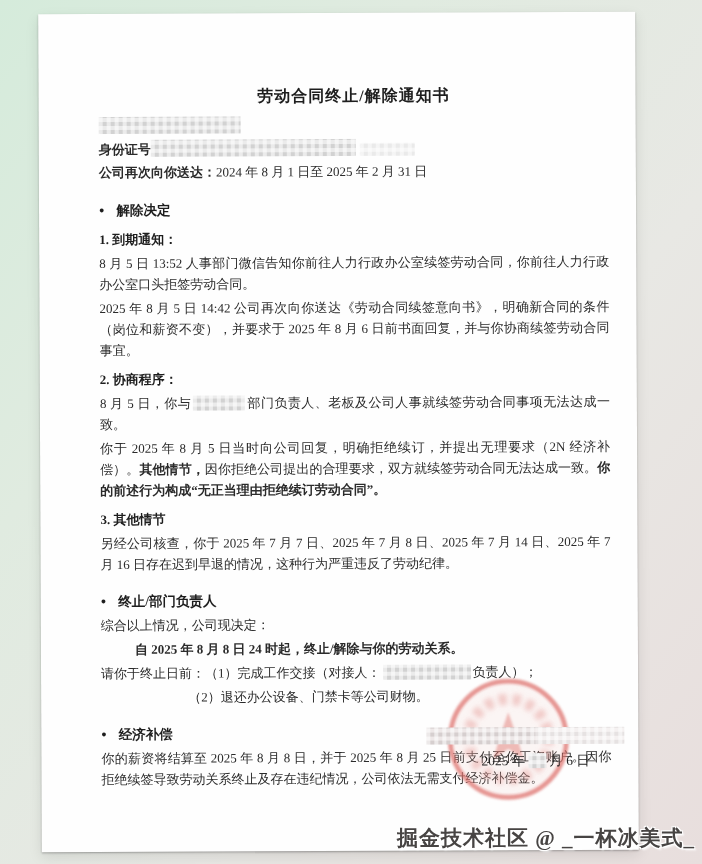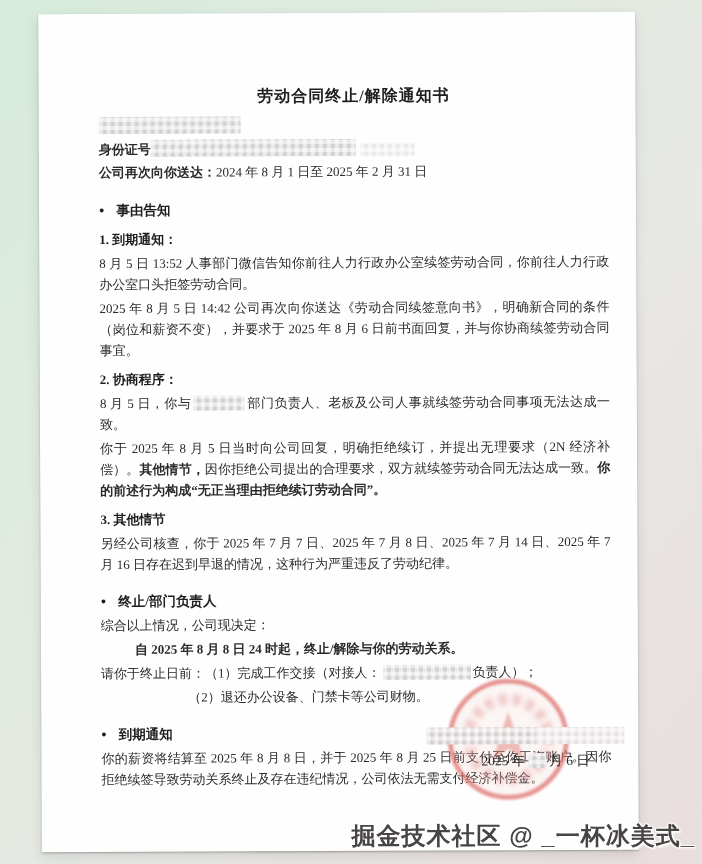--- a/index.html
+++ b/index.html
@@ -51,22 +51,22 @@
       repeating-linear-gradient(0deg,#d6cfcf 0 4px,#eee8e8 4px 8px);
     filter:blur(.5px);border-radius:1px;
   }
   .sig-date{
     position:absolute;left:440px;top:740px;width:160px;z-index:5;
     font-size:13.5px;text-align:left;white-space:nowrap;color:#222;
   }
   .stamp{position:absolute;left:397px;top:657px;z-index:4;opacity:.9;}
   .watermark{
     position:absolute;right:7px;bottom:12px;z-index:9;
-    font-size:24px;font-weight:bold;letter-spacing:1px;color:#474443;
-    font-family:Liberation Sans, sans-serif;
+    font-size:21px;font-weight:bold;letter-spacing:1px;color:#474443;
+    font-family:Liberation Serif, serif;
     text-shadow:-1px -1px 0 #fff,1px -1px 0 #fff,-1px 1px 0 #fff,1px 1px 0 #fff,2px 2px 2px rgba(255,255,255,.9);
     white-space:nowrap;
   }
 </style>
 </head>
 <body>
 
 <div class="paper">
 
   <h1 class="doc-title">劳动合同终止/解除通知书</h1>
@@ -77,21 +77,21 @@
     </div>
     <div class="line">
       <span class="bold">身份证号</span><span class="mosaic m-id"></span><span class="mosaic light m-id2"></span>
     </div>
     <div class="line">
       <span class="bold">公司再次向你送达：</span><span>2024 年 8 月 1 日至 2025 年 2 月 31 日</span>
     </div>
   </div>
 
   <div class="h">
-    <span class="bullet">●</span><span>事由告知</span>
+    <span class="bullet">●</span><span>解除决定</span>
   </div>
 
   <div class="sub">1. 到期通知：</div>
   <p class="para">8 月 5 日 13:52 人事部门微信告知你前往人力行政办公室续签劳动合同，你前往人力行政办公室口头拒签劳动合同。</p>
   <p class="para">2025 年 8 月 5 日 14:42 公司再次向你送达《劳动合同续签意向书》，明确新合同的条件（岗位和薪资不变），并要求于 2025 年 8 月 6 日前书面回复，并与你协商续签劳动合同事宜。</p>
 
   <div class="sub">2. 协商程序：</div>
   <p class="para">
     <span>8 月 5 日，你与</span><span class="mosaic m-inline"></span><span>部门负责人、老板及公司人事就续签劳动合同事项无法达成一致。</span>
   </p>
@@ -106,21 +106,21 @@
     <span class="bullet">●</span><span>终止/部门负责人</span>
   </div>
   <p class="para">综合以上情况，公司现决定：</p>
   <p class="para indent1 bold">自 2025 年 8 月 8 日 24 时起，终止/解除与你的劳动关系。</p>
   <p class="para">
     <span>请你于终止日前：（1）完成工作交接（对接人：</span><span class="mosaic m-contact"></span><span>负责人）；</span>
   </p>
   <p class="para indent2">（2）退还办公设备、门禁卡等公司财物。</p>
 
   <div class="h">
-    <span class="bullet">●</span><span>到期通知</span>
+    <span class="bullet">●</span><span>经济补偿</span>
   </div>
   <p class="para">你的薪资将结算至 2025 年 8 月 8 日，并于 2025 年 8 月 25 日前支付至你工资账户。因你拒绝续签导致劳动关系终止及存在违纪情况，公司依法无需支付经济补偿金。</p>
 
   <svg class="stamp" width="140" height="140" viewBox="-70 -70 140 140">
     <defs>
       <filter id="soft" x="-30%" y="-30%" width="160%" height="160%">
           <feGaussianBlur stdDeviation="1.1"></feGaussianBlur>
         </filter>
       <filter id="heavy" x="-40%" y="-40%" width="180%" height="180%">
           <feGaussianBlur stdDeviation="2.4"></feGaussianBlur>

